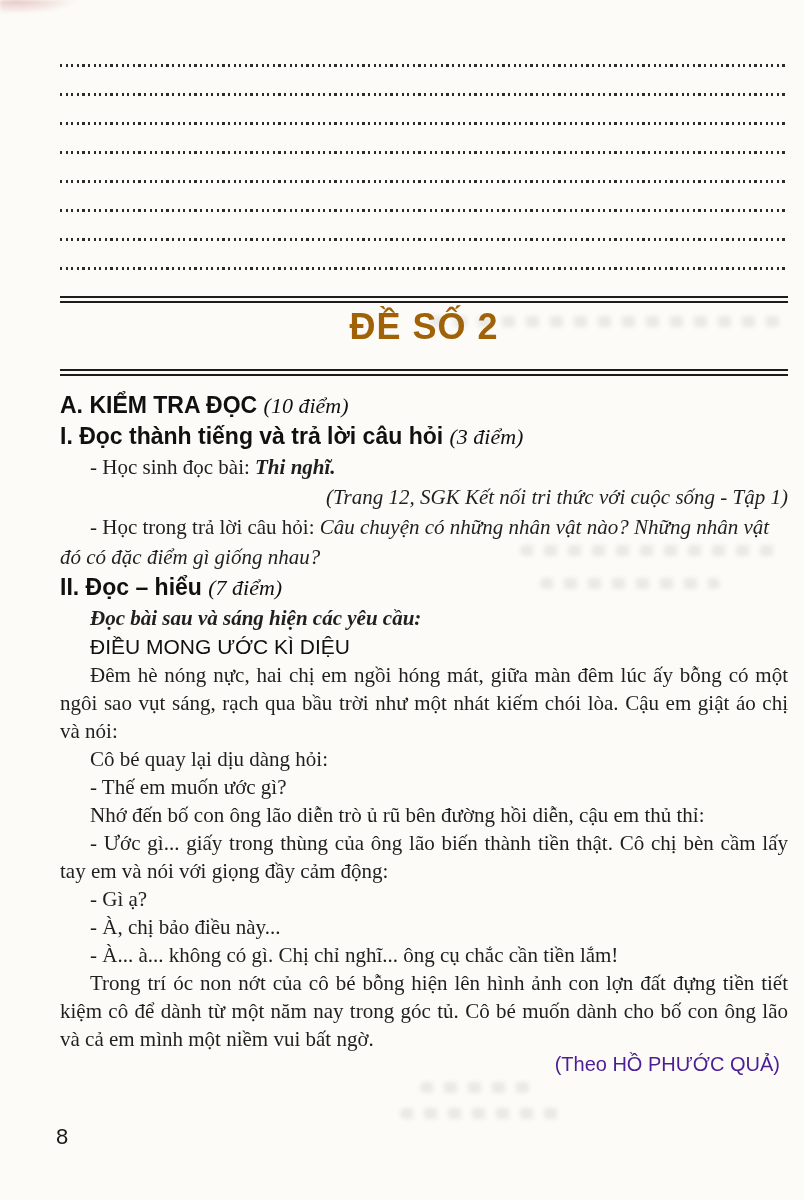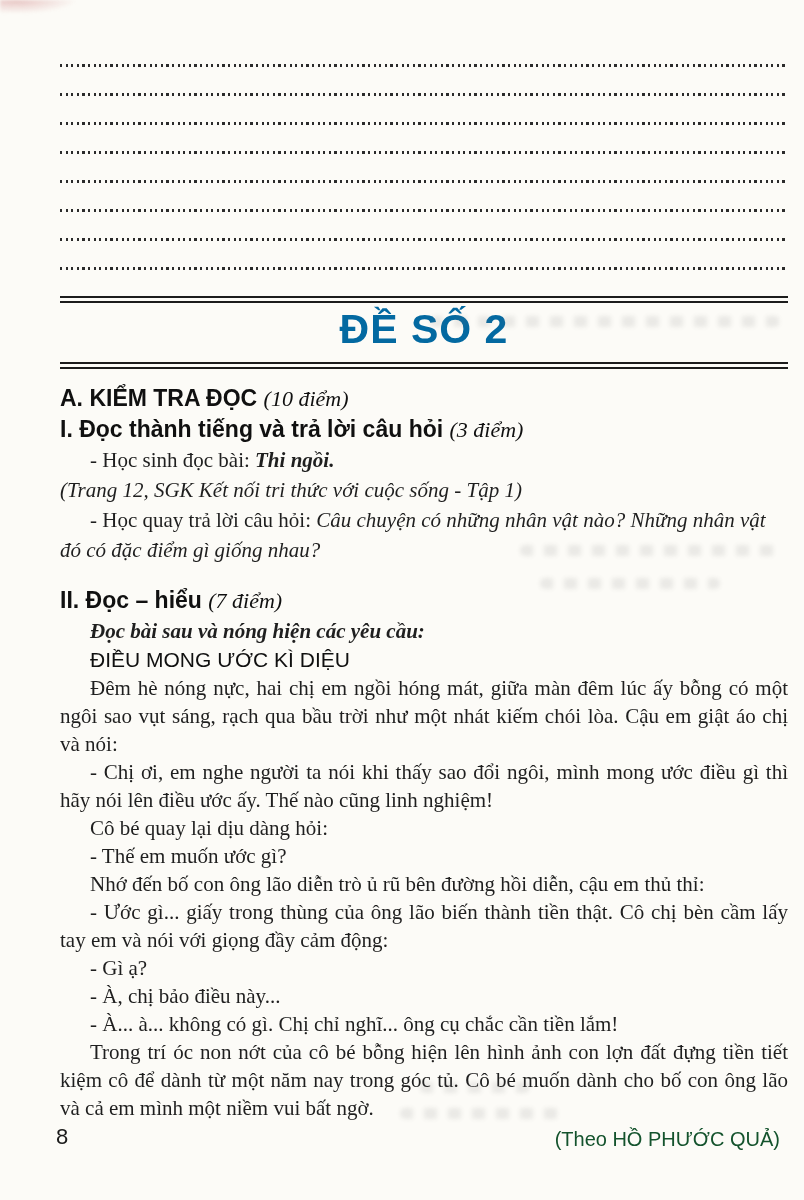--- a/index.html
+++ b/index.html
@@ -24,50 +24,50 @@
   .exam-header { margin-top: 22px; }
   .drule {
     height: 7px; box-sizing: border-box;
     border-top: 2px solid #1c1c1c;
     border-bottom: 2px solid #1c1c1c;
   }
   .exam-title {
     text-align: center;
     font-family: "Liberation Sans", "DejaVu Sans", sans-serif;
     font-weight: bold;
-    font-size: 41px;
+    font-size: 36px;
     letter-spacing: 1px;
-    color: #0369a1;
-    padding: 6px 0 12px;
+    color: #a16207;
+    padding: 6px 0 24px;
     line-height: 1;
   }
 
   .h-sans {
     font-family: "Liberation Sans", "DejaVu Sans", sans-serif;
     font-weight: bold;
     font-size: 23px;
     line-height: 30px;
     color: #101010;
     margin: 0;
   }
   .heading-a { margin-top: 14px; }
   .heading-i { }
-  .heading-ii { margin-top: 20px; }
+  .heading-ii { margin-top: 0; }
   .pts {
     font-family: "Liberation Serif", "DejaVu Serif", serif;
     font-weight: normal;
     font-style: italic;
     font-size: 22px;
     text-align: center;
   }
 
   .bodyline { font-size: 21px; line-height: 30px; margin: 0; }
   .indent { text-indent: 30px; }
   .read-title { font-weight: bold; font-style: italic; }
-  .source-line { text-align: left; font-style: italic; }
+  .source-line { text-align: right; font-style: italic; }
   .question-em { font-style: italic; }
   .instruction { font-weight: bold; font-style: italic; text-indent: 30px; }
 
   .passage-title {
     text-align: center;
     font-family: "Liberation Sans", "DejaVu Sans", sans-serif;
     font-weight: normal;
     font-size: 23px;
     line-height: 30px;
     color: #101010;
@@ -77,22 +77,21 @@
     margin: 0;
     font-size: 21px;
     line-height: 28px;
     text-indent: 30px;
     text-align: justify;
   }
   .credit {
     text-align: right;
     font-family: "Liberation Sans", "DejaVu Sans", sans-serif;
     font-size: 20px;
-    color: #14532d;
-    margin-top: 6px;
+    color: #4c1d95;
     padding-right: 8px;
   }
   .page-number {
     position: absolute;
     left: 56px; top: 1124px;
     font-family: "Liberation Sans", "DejaVu Sans", sans-serif;
     font-size: 22px; color: #1a1a1a;
   }
 
   
@@ -138,34 +137,33 @@
   <div class="exam-header">
     <div class="drule"></div>
     <div class="exam-title">ĐỀ SỐ 2</div>
     <div class="drule"></div>
   </div>
 
   <p class="h-sans heading-a"><span>A. KIỂM TRA ĐỌC</span> <span class="pts">(10 điểm)</span></p>
 
   <p class="h-sans heading-i"><span>I. Đọc thành tiếng và trả lời câu hỏi</span> <span class="pts">(3 điểm)</span></p>
 
-  <p class="bodyline indent"><span>- Học sinh đọc bài: </span><span class="read-title">Thi ngồi.</span></p>
+  <p class="bodyline indent"><span>- Học sinh đọc bài: </span><span class="read-title">Thi nghĩ.</span></p>
 
   <p class="bodyline source-line">(Trang 12, SGK Kết nối tri thức với cuộc sống - Tập 1)</p>
 
-  <p class="bodyline indent"><span>- Học quay trả lời câu hỏi: </span><span class="question-em">Câu chuyện có những nhân vật nào? Những nhân vật đó có đặc điểm gì giống nhau?</span></p>
+  <p class="bodyline indent"><span>- Học trong trả lời câu hỏi: </span><span class="question-em">Câu chuyện có những nhân vật nào? Những nhân vật đó có đặc điểm gì giống nhau?</span></p>
 
   <p class="h-sans heading-ii"><span>II. Đọc – hiểu</span> <span class="pts">(7 điểm)</span></p>
 
-  <p class="bodyline instruction">Đọc bài sau và nóng hiện các yêu cầu:</p>
+  <p class="bodyline instruction">Đọc bài sau và sáng hiện các yêu cầu:</p>
 
   <div class="passage">
     <p class="passage-title">ĐIỀU MONG ƯỚC KÌ DIỆU</p>
     <p>Đêm hè nóng nực, hai chị em ngồi hóng mát, giữa màn đêm lúc ấy bỗng có một ngôi sao vụt sáng, rạch qua bầu trời như một nhát kiếm chói lòa. Cậu em giật áo chị và nói:</p>
-    <p>- Chị ơi, em nghe người ta nói khi thấy sao đổi ngôi, mình mong ước điều gì thì hãy nói lên điều ước ấy. Thế nào cũng linh nghiệm!</p>
     <p>Cô bé quay lại dịu dàng hỏi:</p>
     <p>- Thế em muốn ước gì?</p>
     <p>Nhớ đến bố con ông lão diễn trò ủ rũ bên đường hồi diễn, cậu em thủ thỉ:</p>
     <p>- Ước gì... giấy trong thùng của ông lão biến thành tiền thật. Cô chị bèn cầm lấy tay em và nói với giọng đầy cảm động:</p>
     <p>- Gì ạ?</p>
     <p>- À, chị bảo điều này...</p>
     <p>- À... à... không có gì. Chị chỉ nghĩ... ông cụ chắc cần tiền lắm!</p>
     <p>Trong trí óc non nớt của cô bé bỗng hiện lên hình ảnh con lợn đất đựng tiền tiết kiệm cô để dành từ một năm nay trong góc tủ. Cô bé muốn dành cho bố con ông lão và cả em mình một niềm vui bất ngờ.</p>
     <div class="credit">(Theo HỒ PHƯỚC QUẢ)</div>
   </div>

